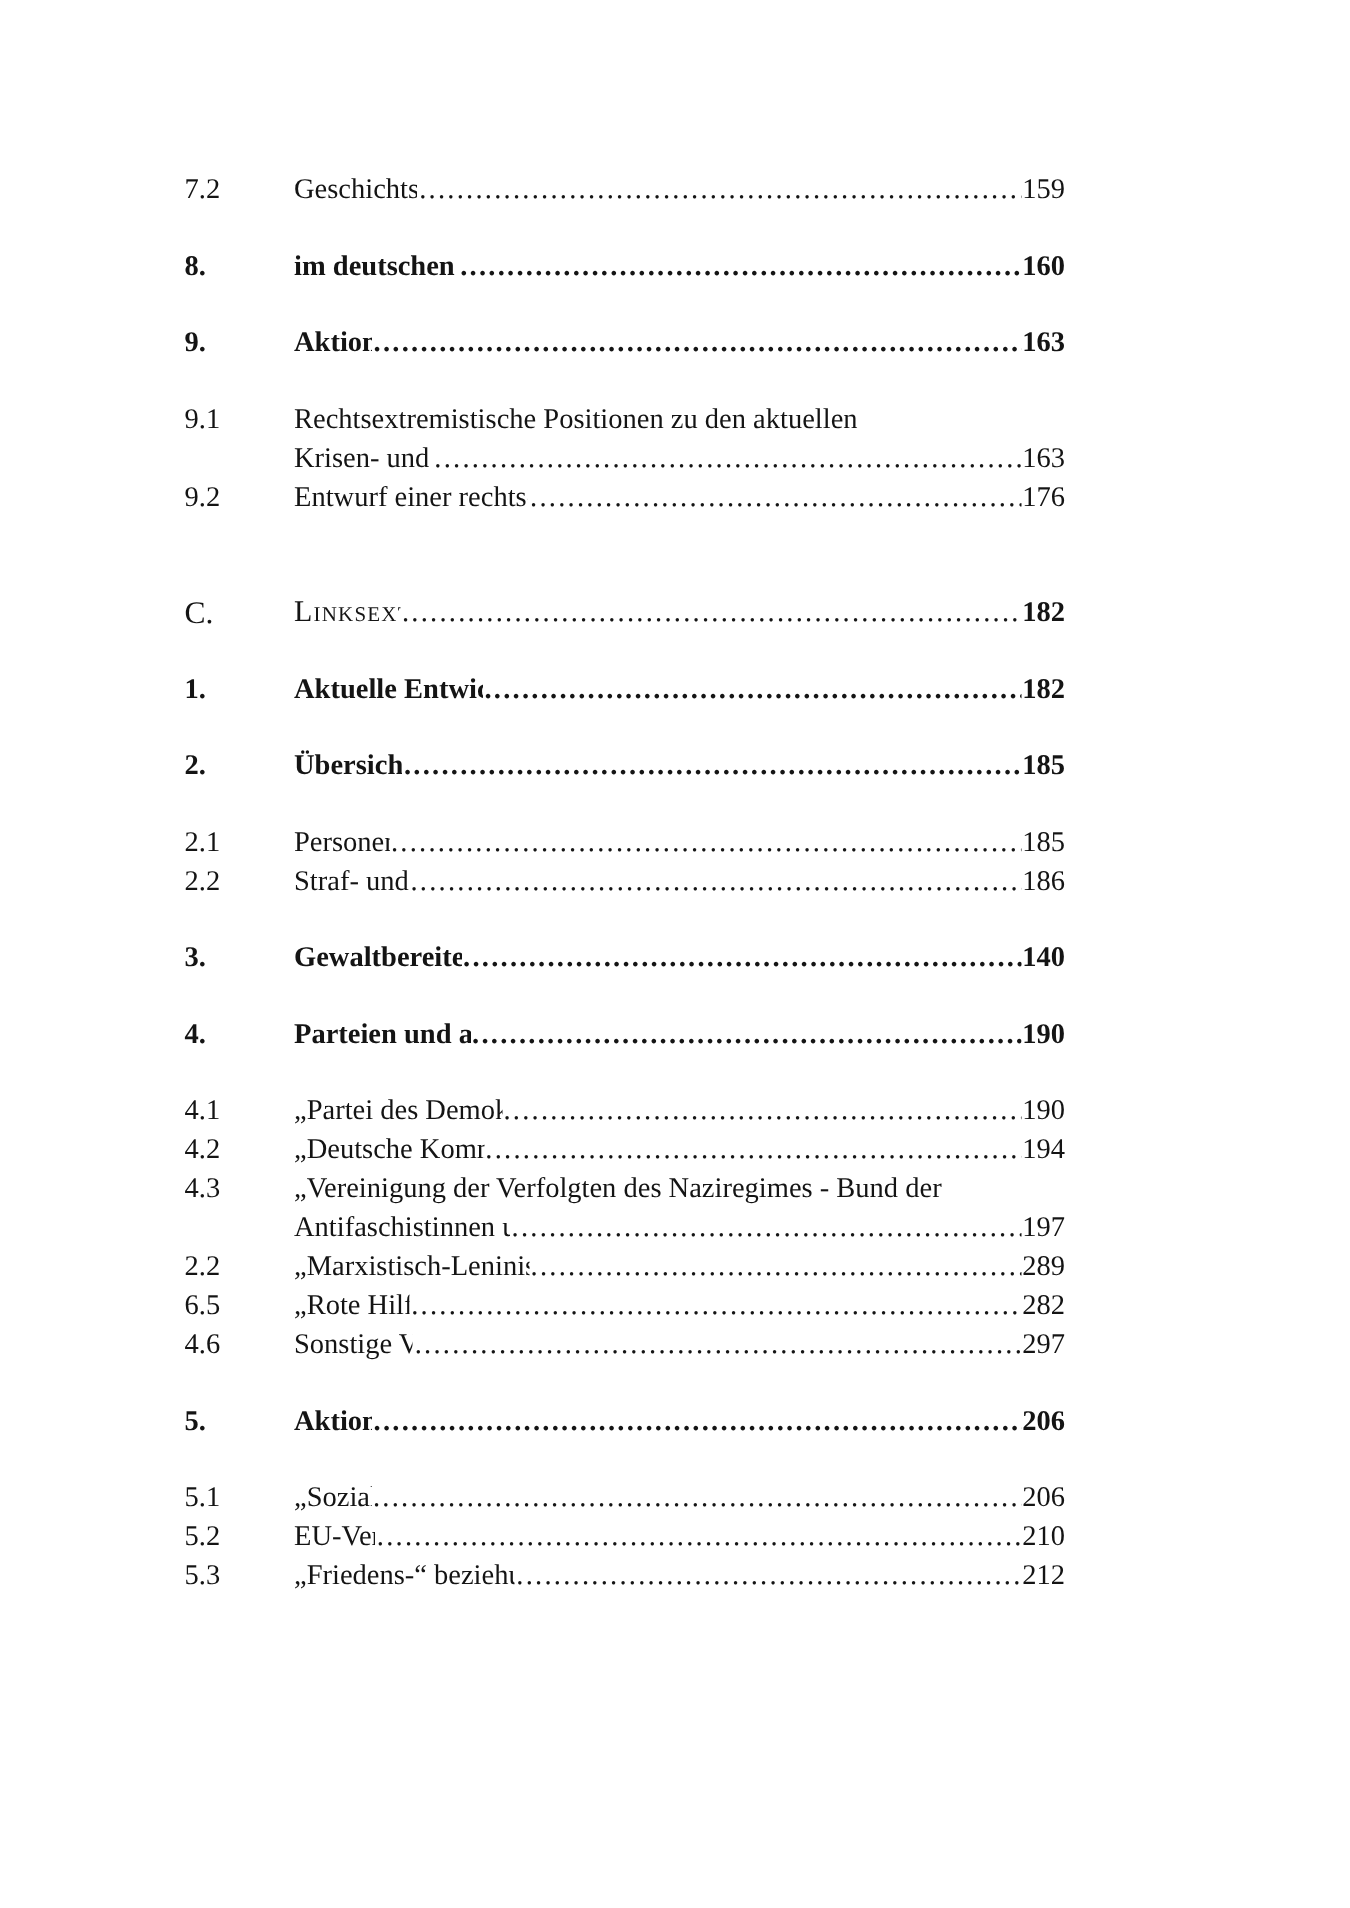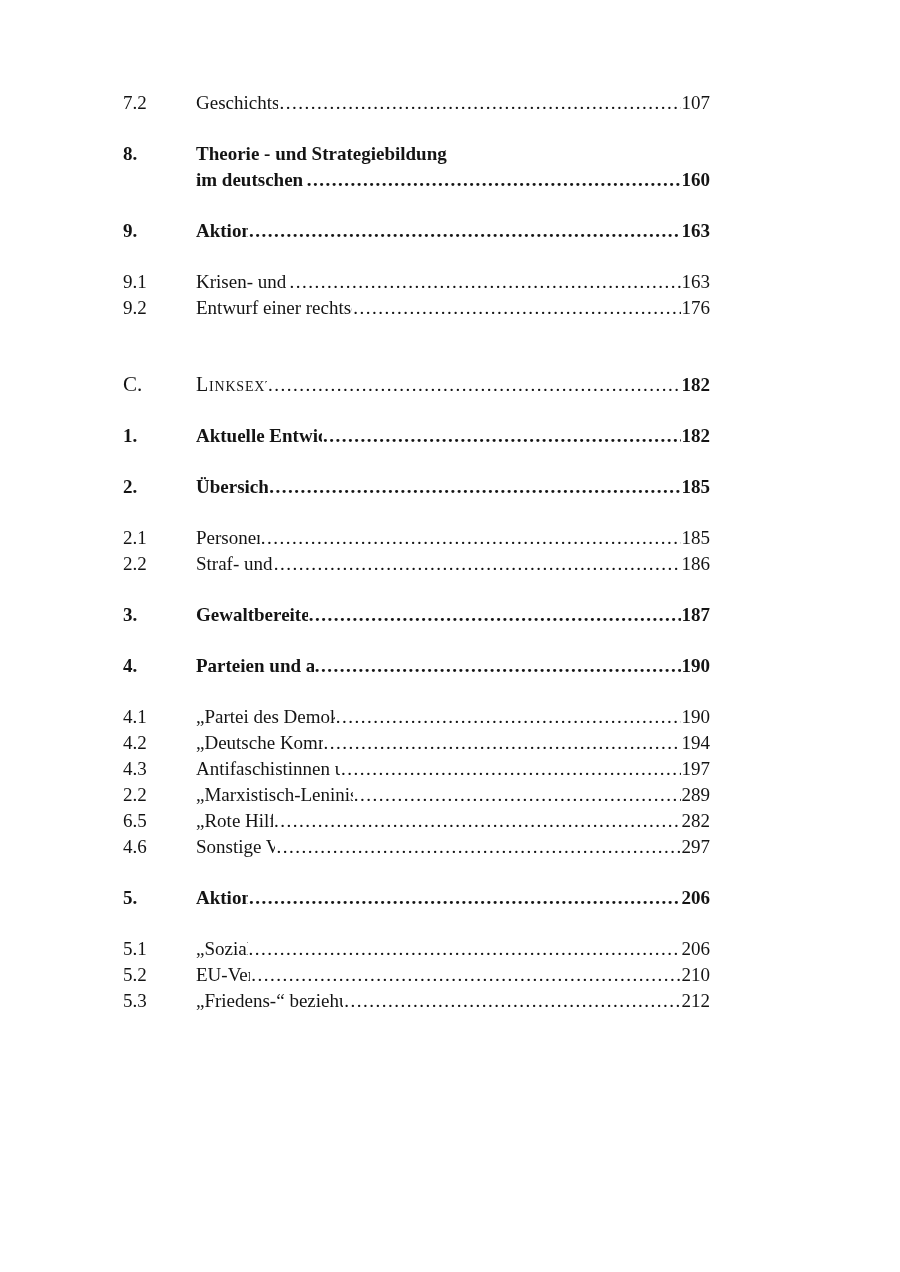--- a/index.html
+++ b/index.html
@@ -11,21 +11,21 @@
     width: 900px;
     height: 1272px;
     font-family: "Liberation Serif", "DejaVu Serif", serif;
     color: #141414;
     overflow: hidden;
   }
   .page {
     box-sizing: border-box;
     width: 900px;
     height: 1272px;
-    padding: 90px 190px 0 123px;
+    padding: 114px 190px 0 123px;
   }
   .toc {
     width: 100%;
   }
   .entry {
     display: flex;
     align-items: flex-start;
   }
   .gap-none { margin-top: 0; }
   .gap-md   { margin-top: 25px; }
@@ -90,30 +90,27 @@
 <body>
 
 <div class="page">
   <div class="toc" id="toc-list">
       <div class="entry sub gap-none">
         <div class="num">7.2</div>
         <div class="entry-body">
           <div class="line">
             <span class="title">Geschichtsrevisionismus</span>
             <span class="leader"></span>
-            <span class="page-num">107</span>
+            <span class="page-num">159</span>
           </div>
         </div>
       </div>
       <div class="entry main gap-md">
         <div class="num">8.</div>
         <div class="entry-body">
-          <div class="line">
-            <span class="title">Theorie - und Strategiebildung</span>
-          </div>
           <div class="line">
             <span class="title">im deutschen Rechtsextremismus</span>
             <span class="leader"></span>
             <span class="page-num">160</span>
           </div>
         </div>
       </div>
       <div class="entry main gap-md">
         <div class="num">9.</div>
         <div class="entry-body">
@@ -121,20 +118,23 @@
             <span class="title">Aktionsfelder</span>
             <span class="leader"></span>
             <span class="page-num">163</span>
           </div>
         </div>
       </div>
       <div class="entry sub gap-md">
         <div class="num">9.1</div>
         <div class="entry-body">
           <div class="line">
+            <span class="title">Rechtsextremistische Positionen zu den aktuellen</span>
+          </div>
+          <div class="line">
             <span class="title">Krisen- und Reformdebatten</span>
             <span class="leader"></span>
             <span class="page-num">163</span>
           </div>
         </div>
       </div>
       <div class="entry sub gap-none">
         <div class="num">9.2</div>
         <div class="entry-body">
           <div class="line">
@@ -193,21 +193,21 @@
             <span class="page-num">186</span>
           </div>
         </div>
       </div>
       <div class="entry main gap-md">
         <div class="num">3.</div>
         <div class="entry-body">
           <div class="line">
             <span class="title">Gewaltbereiter Linksextremismus</span>
             <span class="leader"></span>
-            <span class="page-num">187</span>
+            <span class="page-num">140</span>
           </div>
         </div>
       </div>
       <div class="entry main gap-md">
         <div class="num">4.</div>
         <div class="entry-body">
           <div class="line">
             <span class="title">Parteien und andere Organisationen</span>
             <span class="leader"></span>
             <span class="page-num">190</span>
@@ -230,20 +230,23 @@
           <div class="line">
             <span class="title">„Deutsche Kommunistische Partei“ (DKP)</span>
             <span class="leader"></span>
             <span class="page-num">194</span>
           </div>
         </div>
       </div>
       <div class="entry sub gap-none">
         <div class="num">4.3</div>
         <div class="entry-body">
+          <div class="line">
+            <span class="title">„Vereinigung der Verfolgten des Naziregimes - Bund der</span>
+          </div>
           <div class="line">
             <span class="title">Antifaschistinnen und Antifaschisten“ (VVN-BdA)</span>
             <span class="leader"></span>
             <span class="page-num">197</span>
           </div>
         </div>
       </div>
       <div class="entry sub gap-none">
         <div class="num">2.2</div>
         <div class="entry-body">

